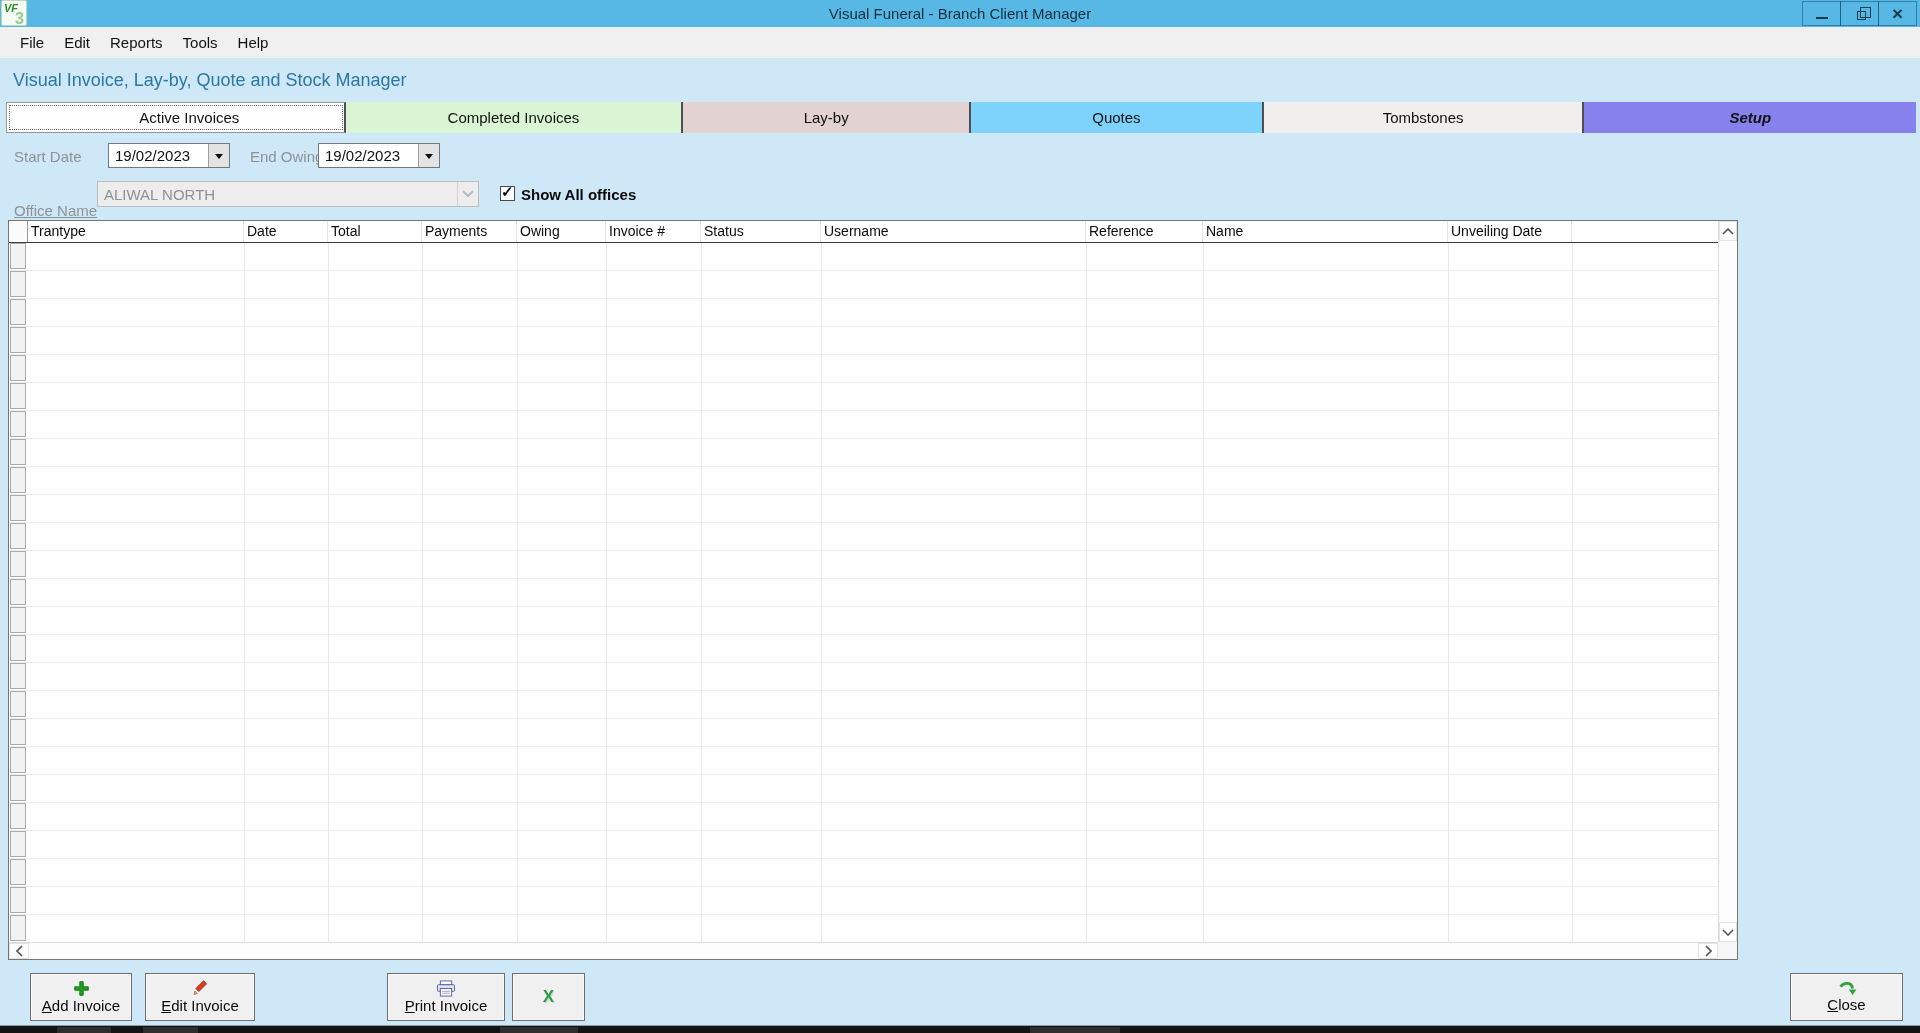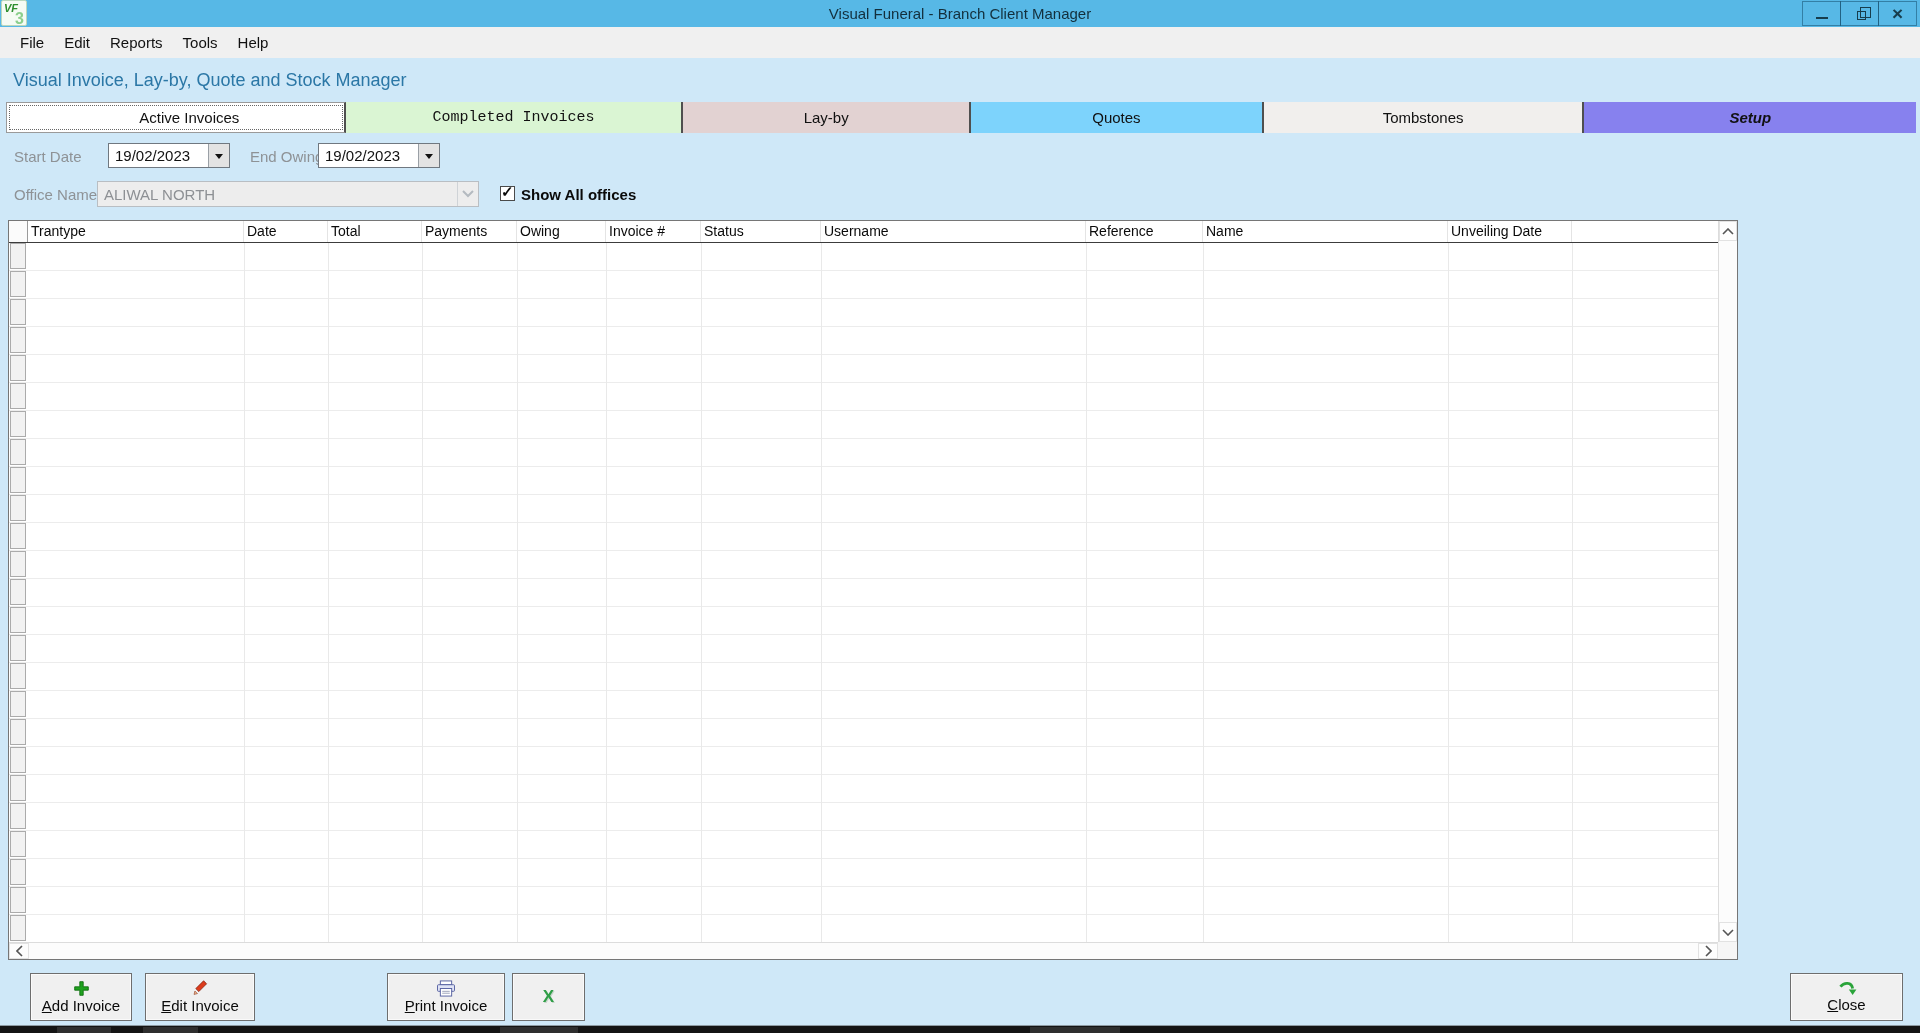--- a/index.html
+++ b/index.html
@@ -24,21 +24,21 @@
   .menu-item { font-size:15px; color:#111; padding:4px 10px; }
 
   
   .page-header { position:absolute; left:0; top:58px; width:1920px; height:44px; background:#cfe8f8; display:flex; align-items:center; }
   .page-title { font-size:18px; color:#2b77a6; padding-left:13px; }
 
   
   .tabstrip { position:absolute; left:6px; top:102px; width:1910px; height:31px; display:flex; }
   .tab { height:31px; display:flex; align-items:center; justify-content:center; font-size:15px; color:#111; border-right:2px solid #4f4f4f; }
   .tab:nth-child(1){ width:341px; border:1px solid #9a9a9a; border-right:2px solid #4f4f4f; outline:1px dotted #666; outline-offset:-4px; }
-  .tab:nth-child(2){ width:339px;font-family:Liberation Mono, monospace; }
+  .tab:nth-child(2){ width:339px; }
   .tab:nth-child(3){ width:289px; }
   .tab:nth-child(4){ width:294px; }
   .tab:nth-child(5){ width:322px; }
   .tab:nth-child(6){ width:333px; border-right:none; font-weight:bold;font-style:italic; }
 
   
   .filters { position:absolute; left:0; top:133px; width:1920px; height:87px; background:#cfe8f8; }
   .f-label { position:absolute; font-size:15px; color:#8e9296;text-align:center; }
   .combo { position:absolute; height:25px; background:#fff; border:1px solid #707880; display:flex; align-items:center; }
   .combo .val { flex:1; font-size:15px; color:#111; padding-left:6px; }
@@ -135,21 +135,21 @@
       </span>
   </div>
   <span class="f-label" style="left:250px; top:15px;">End Owing</span>
   <div class="combo" style="left:318px; top:10px; width:122px;">
     <span class="val">19/02/2023</span>
     <span class="arrow-btn">
         <span class="tri-down"></span>
       </span>
   </div>
 
-  <span class="f-label" style="left:14px; top:53px;">Office Name</span>
+  <span class="f-label" style="left:14px; top:69px;text-decoration:underline;">Office Name</span>
   <div class="combo disabled" style="left:97px; top:48px; width:382px; height:26px;">
     <span class="val">ALIWAL NORTH</span>
     <span class="arrow-btn">
       <svg width="12" height="8" viewBox="0 0 12 8">
           <polyline class="chev" points="1,1 6,6 11,1"></polyline>
         </svg>
     </span>
   </div>
   <div class="checkbox" style="left:500px; top:53px;">
     <span class="tick">✓</span>

